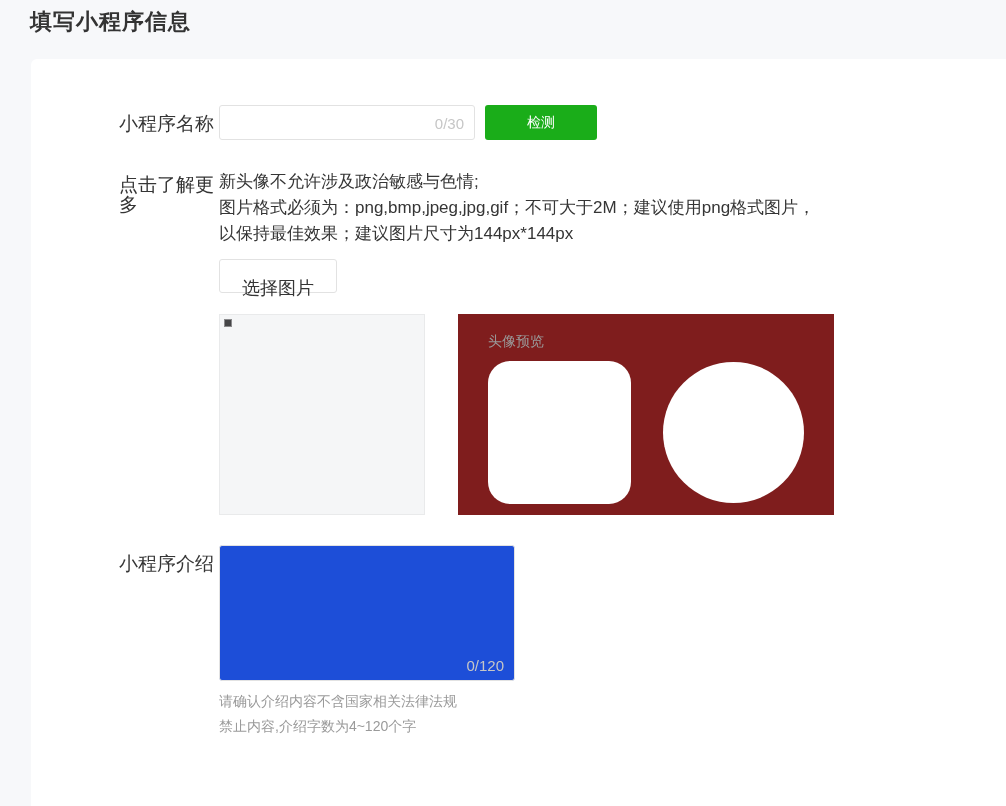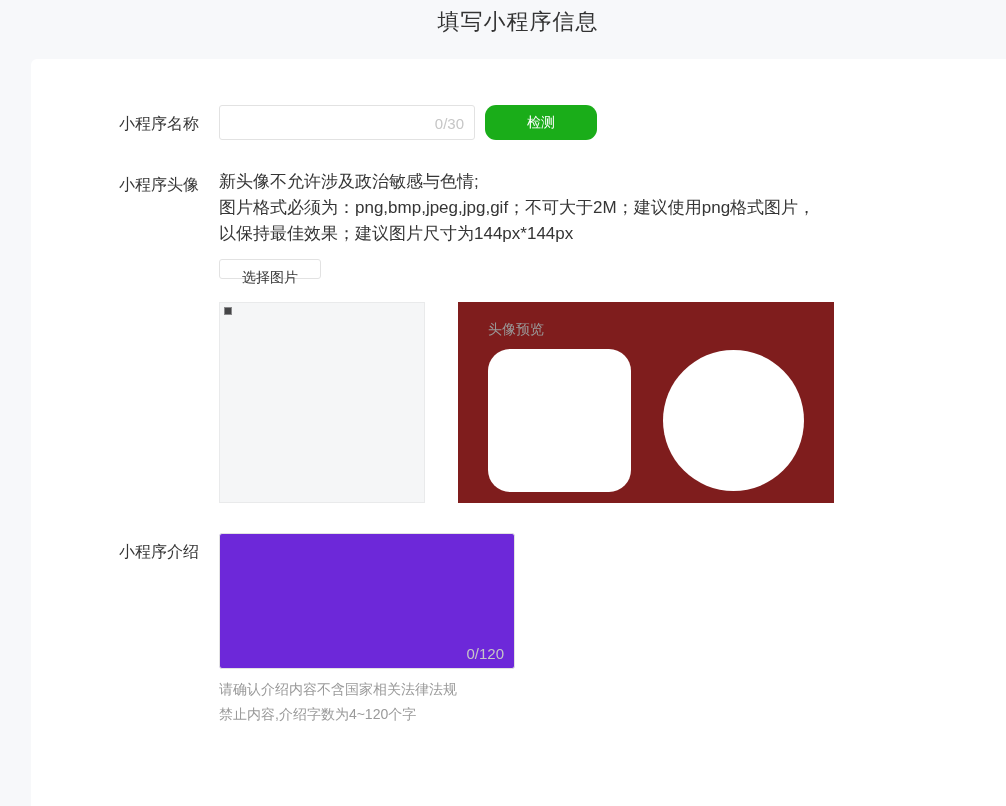--- a/index.html
+++ b/index.html
@@ -4,72 +4,72 @@
 <style>
   * { box-sizing: border-box; }
   html, body { margin: 0; padding: 0; }
   body {
     width: 1006px; height: 806px; overflow: hidden;
     background: #f7f8fa;
     font-family: "Liberation Sans", "DejaVu Sans", sans-serif;
   }
   .page-title {
     margin: 0; padding: 4px 0 0 30px;
-    font-size: 22px; font-weight: 400; color: #333;
-    line-height: 36px; letter-spacing: 1px; text-align: center;
+    font-size: 22px; font-weight: 700; color: #333;
+    line-height: 36px; letter-spacing: 1px;
   }
   .card {
     margin: 19px 0 0 31px;
     width: 975px; height: 900px;
     background: #fff; border-radius: 6px 0 0 0;
     padding: 46px 0 0 88px;
   }
   .form-row { display: flex; align-items: flex-start; }
   .form-label {
     flex: 0 0 100px; width: 100px;
-    font-size: 16px; color: #353535; line-height: 20px; padding-top: 9px;
+    font-size: 19px; color: #353535; line-height: 20px; padding-top: 9px;
   }
   .row-content { flex: 1; min-width: 0; }
 
   
   .name-line { display: flex; align-items: center; }
   .input-wrap {
     position: relative; width: 256px; height: 35px;
     border: 1px solid #e2e2e2; border-radius: 3px; background: #fff;
     display: flex; align-items: center;
   }
   .input-wrap input {
     flex: 1; height: 100%; border: none; outline: none; background: transparent;
     padding: 0 58px 0 10px; font-size: 14px; color: #353535; font-family: inherit;
   }
   .char-counter {
     position: absolute; right: 10px; top: 50%; transform: translateY(-50%);
     color: #c6c6c6; font-size: 15px;
   }
   .check-btn {
     margin-left: 10px; width: 112px; height: 35px;
-    background: #1aad19; border: none; border-radius: 11px;
+    background: #1aad19; border: none; border-radius: 3px;
     color: #fff; font-size: 14px; cursor: pointer; font-family: inherit;
   }
   .name-helper {
     width: 304px; margin-top: 10px;
     font-size: 14px; line-height: 22px; color: #9a9a9a;
   }
   .helper-link { color: #576b95; cursor: pointer; text-decoration: none; }
 
   
   .row-avatar { margin-top: 26px; }
   .avatar-rules {
     margin: 0; max-width: 602px;
     font-size: 17px; line-height: 26px; color: #353535; padding-top: 3px;
   }
   .choose-btn {
-    margin-top: 12px; min-width: 101px; height: 16px; padding: 9px 22px;
+    margin-top: 12px; min-width: 101px; height: 16px; padding: 16px 22px;
     background: #fff; border: 1px solid #e2e2e2; border-radius: 3px;
-    font-size: 14px; color: #353535; cursor: pointer; font-family: inherit;
+    font-size: 18px; color: #353535; cursor: pointer; font-family: inherit;
   }
   .media-row { display: flex; margin-top: 16px; }
   .upload-box {
     position: relative; width: 206px; height: 201px;
     background: #f5f6f7; border: 1px solid #e9eaeb;
   }
   .broken-img {
     position: absolute; top: 4px; left: 4px; width: 8px; height: 8px;
     background: #454547; border: 1px solid #8a8a8c;
   }
@@ -79,21 +79,21 @@
   }
   .preview-title { font-size: 14px; color: #9a9a9a; line-height: 18px; }
   .preview-shapes { display: flex; margin-top: 11px; align-items: flex-start; }
   .preview-square { width: 143px; height: 143px; background: #fff; border-radius: 22px; }
   .preview-circle { width: 141px; height: 141px; background: #fff; border-radius: 50%; margin-left: 32px; margin-top: 1px; }
 
   
   .row-intro { margin-top: 30px; }
   .textarea-wrap {
     position: relative; width: 296px; height: 136px;
-    border: 1px solid #e2e2e2; border-radius: 3px; background: #6d28d9;
+    border: 1px solid #e2e2e2; border-radius: 3px; background: #1d4ed8;
   }
   .textarea-wrap textarea {
     width: 100%; height: 100%; border: none; outline: none; resize: none;
     background: transparent; padding: 8px 10px 26px; font-size: 14px;
     color: #353535; font-family: inherit;
   }
   .textarea-counter {
     position: absolute; right: 10px; bottom: 6px;
     color: #c6c6c6; font-size: 15px;
   }
@@ -115,21 +115,21 @@
         <div class="input-wrap">
           <input type="text" value="" style="">
           <span class="char-counter">0/30</span>
         </div>
         <button class="check-btn">检测</button>
       </div>
     </div>
   </div>
 
   <div class="form-row row-avatar">
-    <div class="form-label">小程序头像</div>
+    <div class="form-label">点击了解更多</div>
     <div class="row-content">
       <p class="avatar-rules">
         <span>新头像不允许涉及政治敏感与色情;</span><br>
         <span>图片格式必须为：png,bmp,jpeg,jpg,gif；不可大于2M；建议使用png格式图片，以保持最佳效果；建议图片尺寸为144px*144px</span>
       </p>
       <button class="choose-btn">选择图片</button>
 
       <div class="media-row">
         <div class="upload-box">
           <span class="broken-img"></span>

